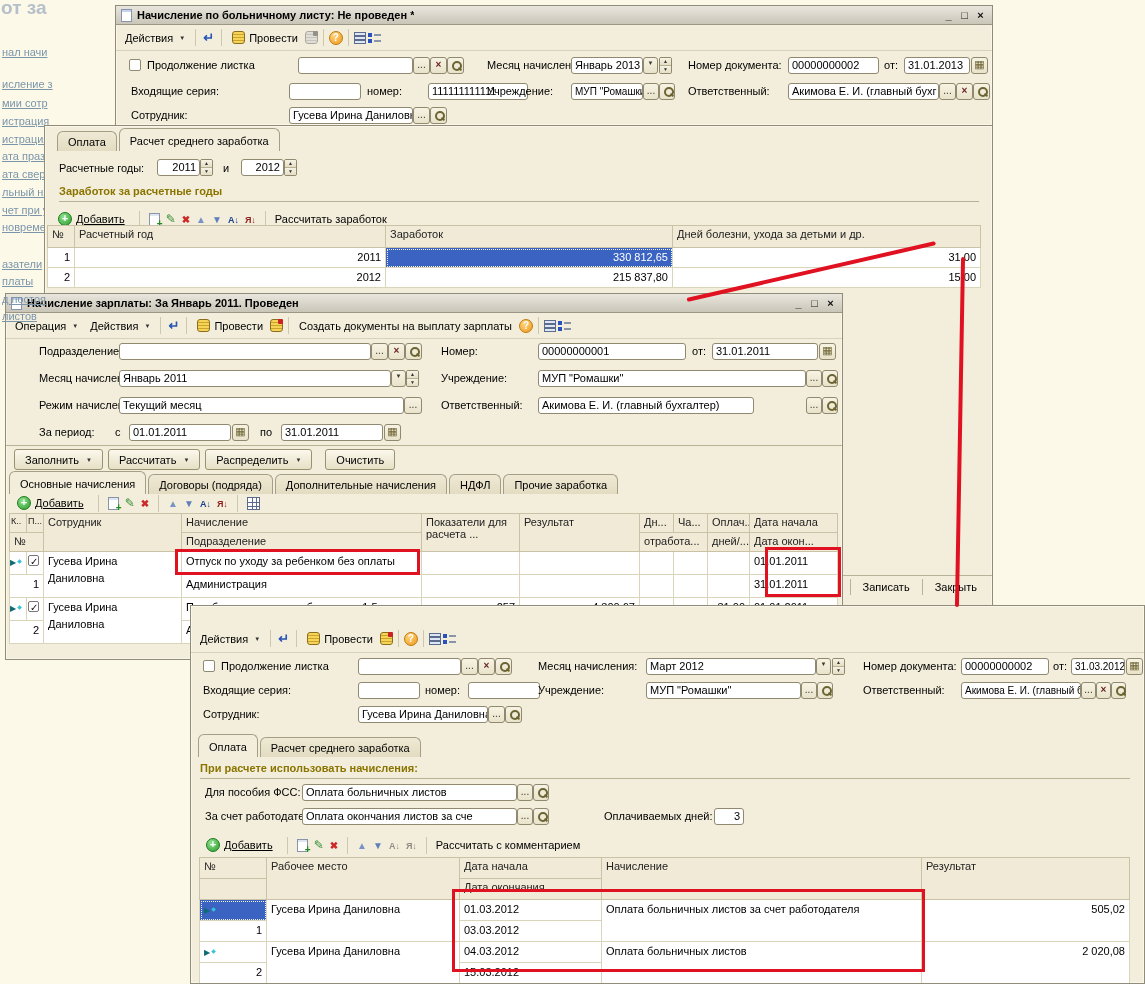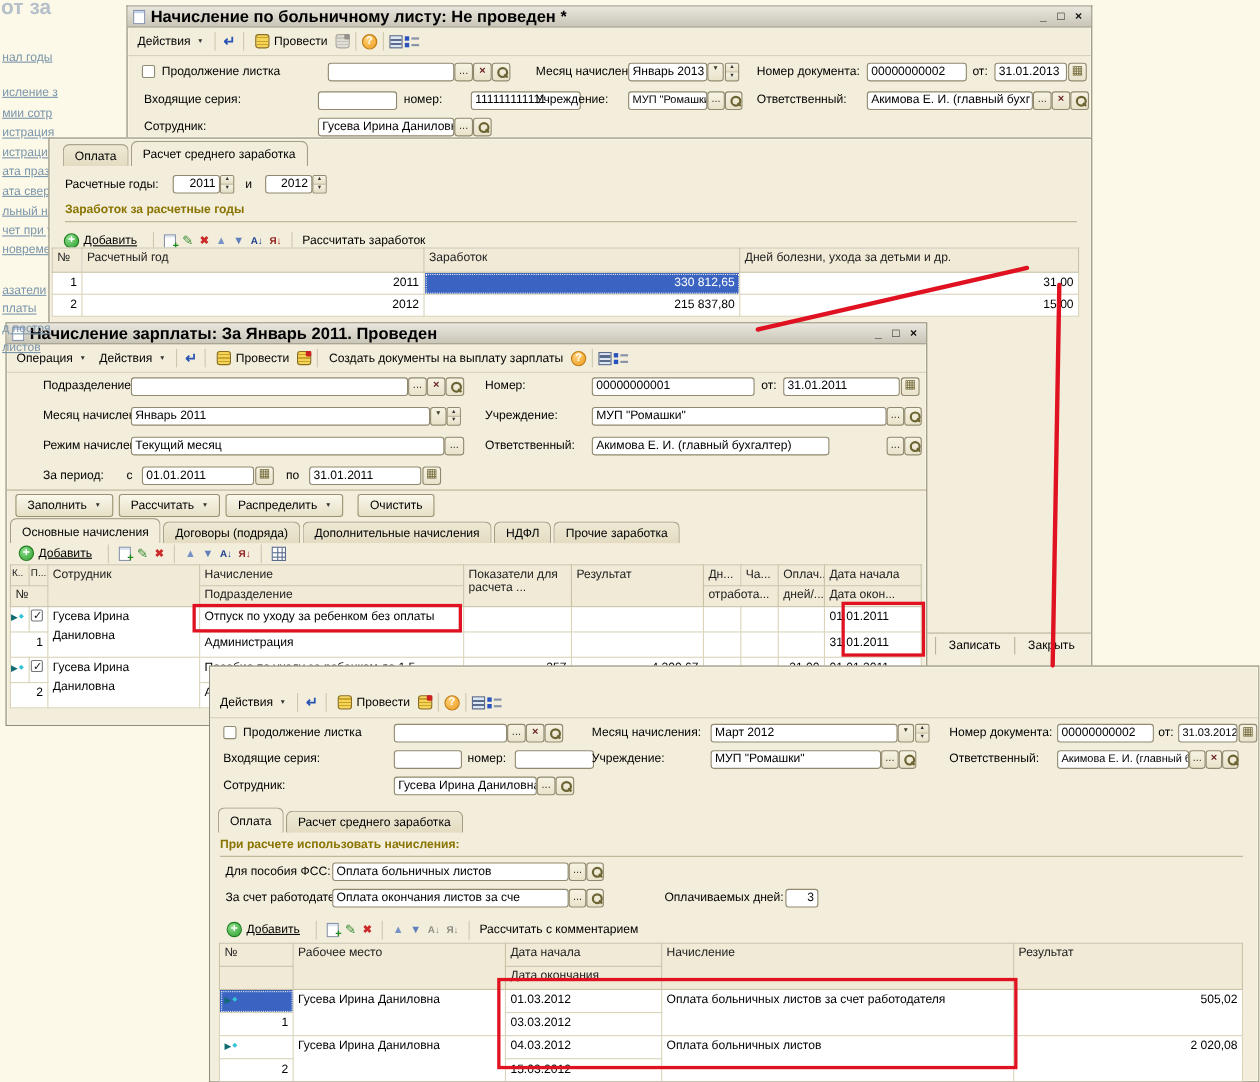--- a/index.html
+++ b/index.html
@@ -4,21 +4,21 @@
 <style>
 *{box-sizing:border-box;margin:0;padding:0}
 html,body{width:1145px;height:984px}
 body{position:relative;overflow:hidden;background:#fdf9e8;font-family:"Liberation Sans",sans-serif;font-size:11px;color:#000}
 .bigfrag{position:absolute;left:1px;top:-3px;font-size:19px;font-weight:bold;color:#b6c0ca;z-index:5;white-space:nowrap}
 .slink{position:absolute;left:2px;color:#7b96ab;text-decoration:underline;font-size:11px;white-space:nowrap;z-index:6;cursor:pointer}
 .slink.over{z-index:26}
 .win{position:absolute}
 .panel{position:absolute;background:#f3eedb;border:1px solid #8f8c7a;box-shadow:inset 0 0 0 1px #faf6ea}
 .tb{position:absolute;left:0;right:0;top:0;height:19px;background:linear-gradient(#e9e6de,#c9c5b7);border-bottom:1px solid #9b9786;display:flex;align-items:center;gap:5px;padding:0 5px}
-.tb .title{font-weight:bold;font-size:15px;white-space:nowrap;overflow:hidden}
+.tb .title{font-weight:bold;font-size:11px;white-space:nowrap;overflow:hidden}
 .wbtns{margin-left:auto;display:flex;gap:3px}
 .wb{width:13px;text-align:center;font-weight:bold;font-size:11px;color:#111;cursor:pointer}
 .wb-min::before{content:"_"}.wb-max::before{content:"□"}.wb-close::before{content:"×"}
 .tbar{position:absolute;left:0;right:0;display:flex;align-items:center;gap:2px;height:26px;border-bottom:1px solid #d8d2bc;padding:0 4px}
 .tbtn{display:flex;align-items:center;gap:4px;padding:2px 5px;border-radius:3px;white-space:nowrap;cursor:pointer}
 .darrsm::after{content:"▼";font-size:6px;color:#333;margin-left:2px}
 .sep{width:1px;height:17px;background:#cdc7ae;margin:0 3px;flex:none}
 .ico{display:inline-block;flex:none}
 .i-doc{width:11px;height:13px;background:#fff;border:1px solid #8794ad;box-shadow:inset 0 2px 0 #c7d3ea}
 .i-return{width:15px;text-align:center}.i-return::before{content:"↵";color:#2753b5;font-weight:bold;font-size:13px}
@@ -74,21 +74,21 @@
 .okline{position:absolute;height:1px;background:#b8b29a}
 .okbar{position:absolute;display:flex;align-items:center}
 .okbar .obtn{padding:3px 12px;font-size:11px;cursor:pointer}
 .okbar .bsep{width:1px;height:16px;background:#b8b29a}
 .ann{position:absolute;z-index:60;pointer-events:none}
 </style>
 </head>
 <body>
 
 <div class="bigfrag">от за</div>
-<a class="slink" style="top:46px">нал годы</a>
+<a class="slink" style="top:46px">нал начи</a>
 <a class="slink" style="top:78px">исление з</a>
 <a class="slink" style="top:97px">мии сотр</a>
 <a class="slink" style="top:115px">истрация</a>
 <a class="slink" style="top:133px">истрация</a>
 <a class="slink" style="top:150px">ата празд</a>
 <a class="slink" style="top:168px">ата сверх</a>
 <a class="slink" style="top:186px">льный на</a>
 <a class="slink" style="top:204px">чет при ув</a>
 <a class="slink" style="top:221px">новремен</a>
 <a class="slink" style="top:258px">азатели</a>

